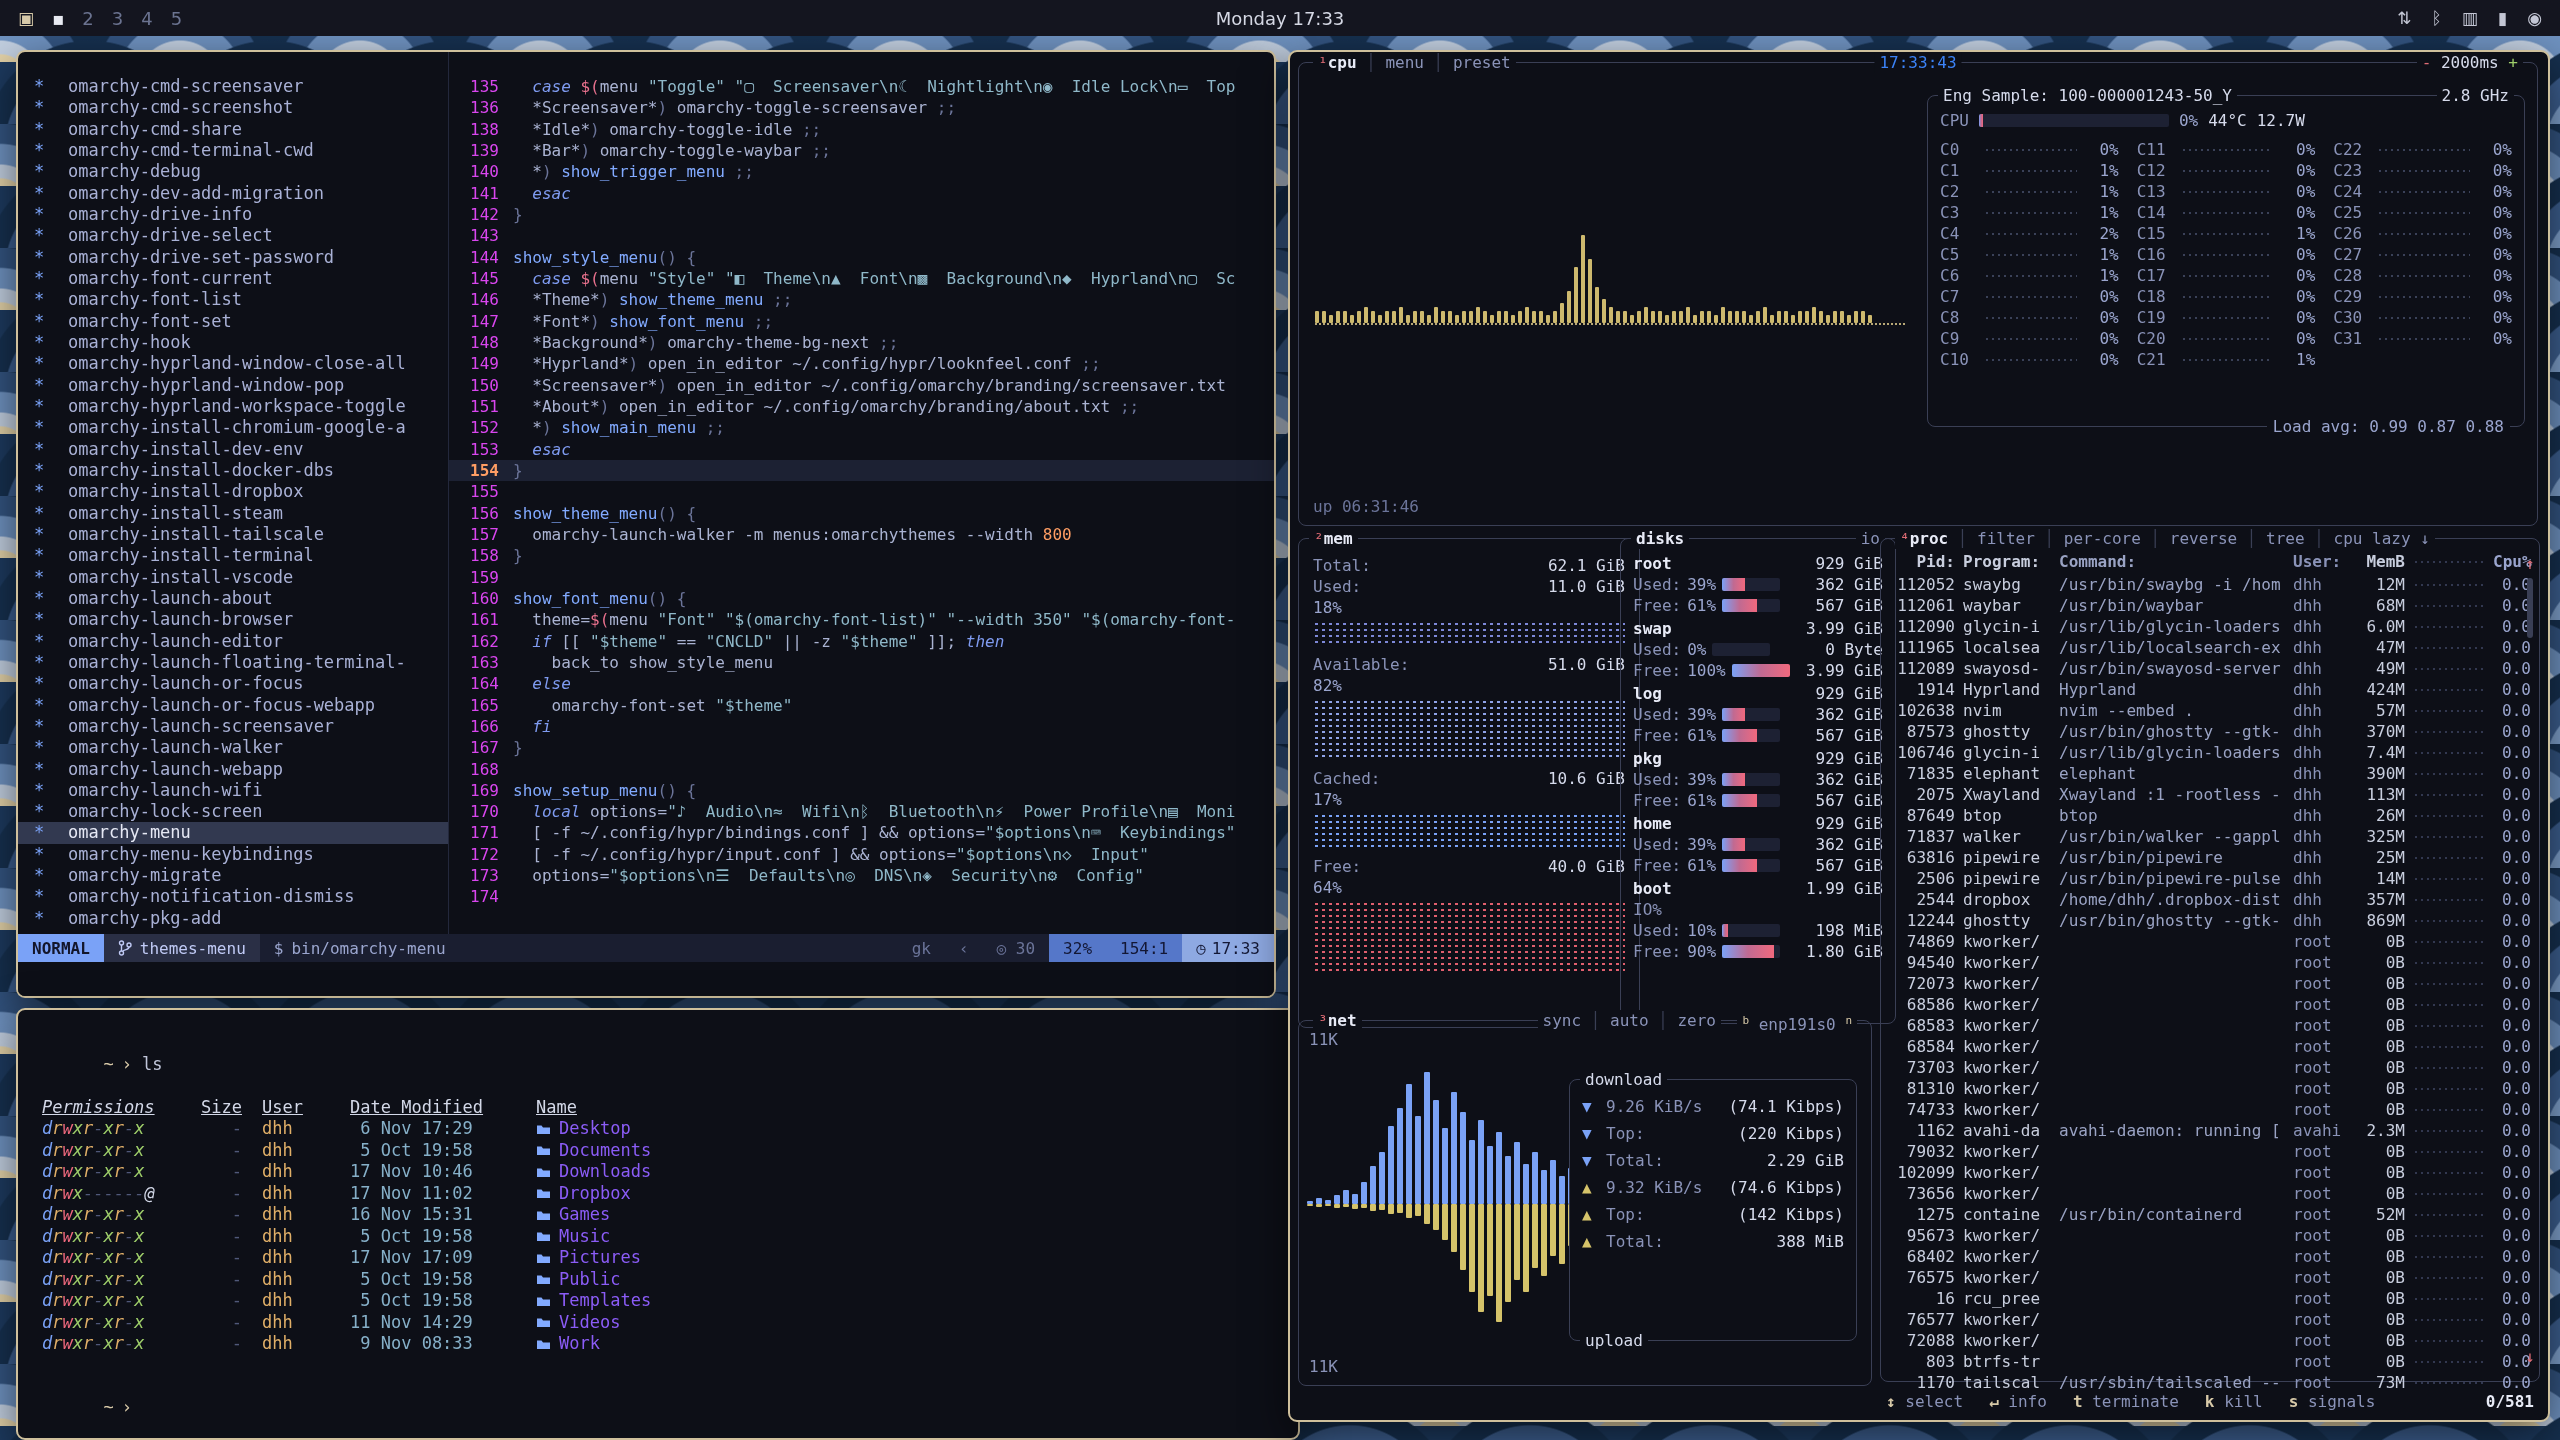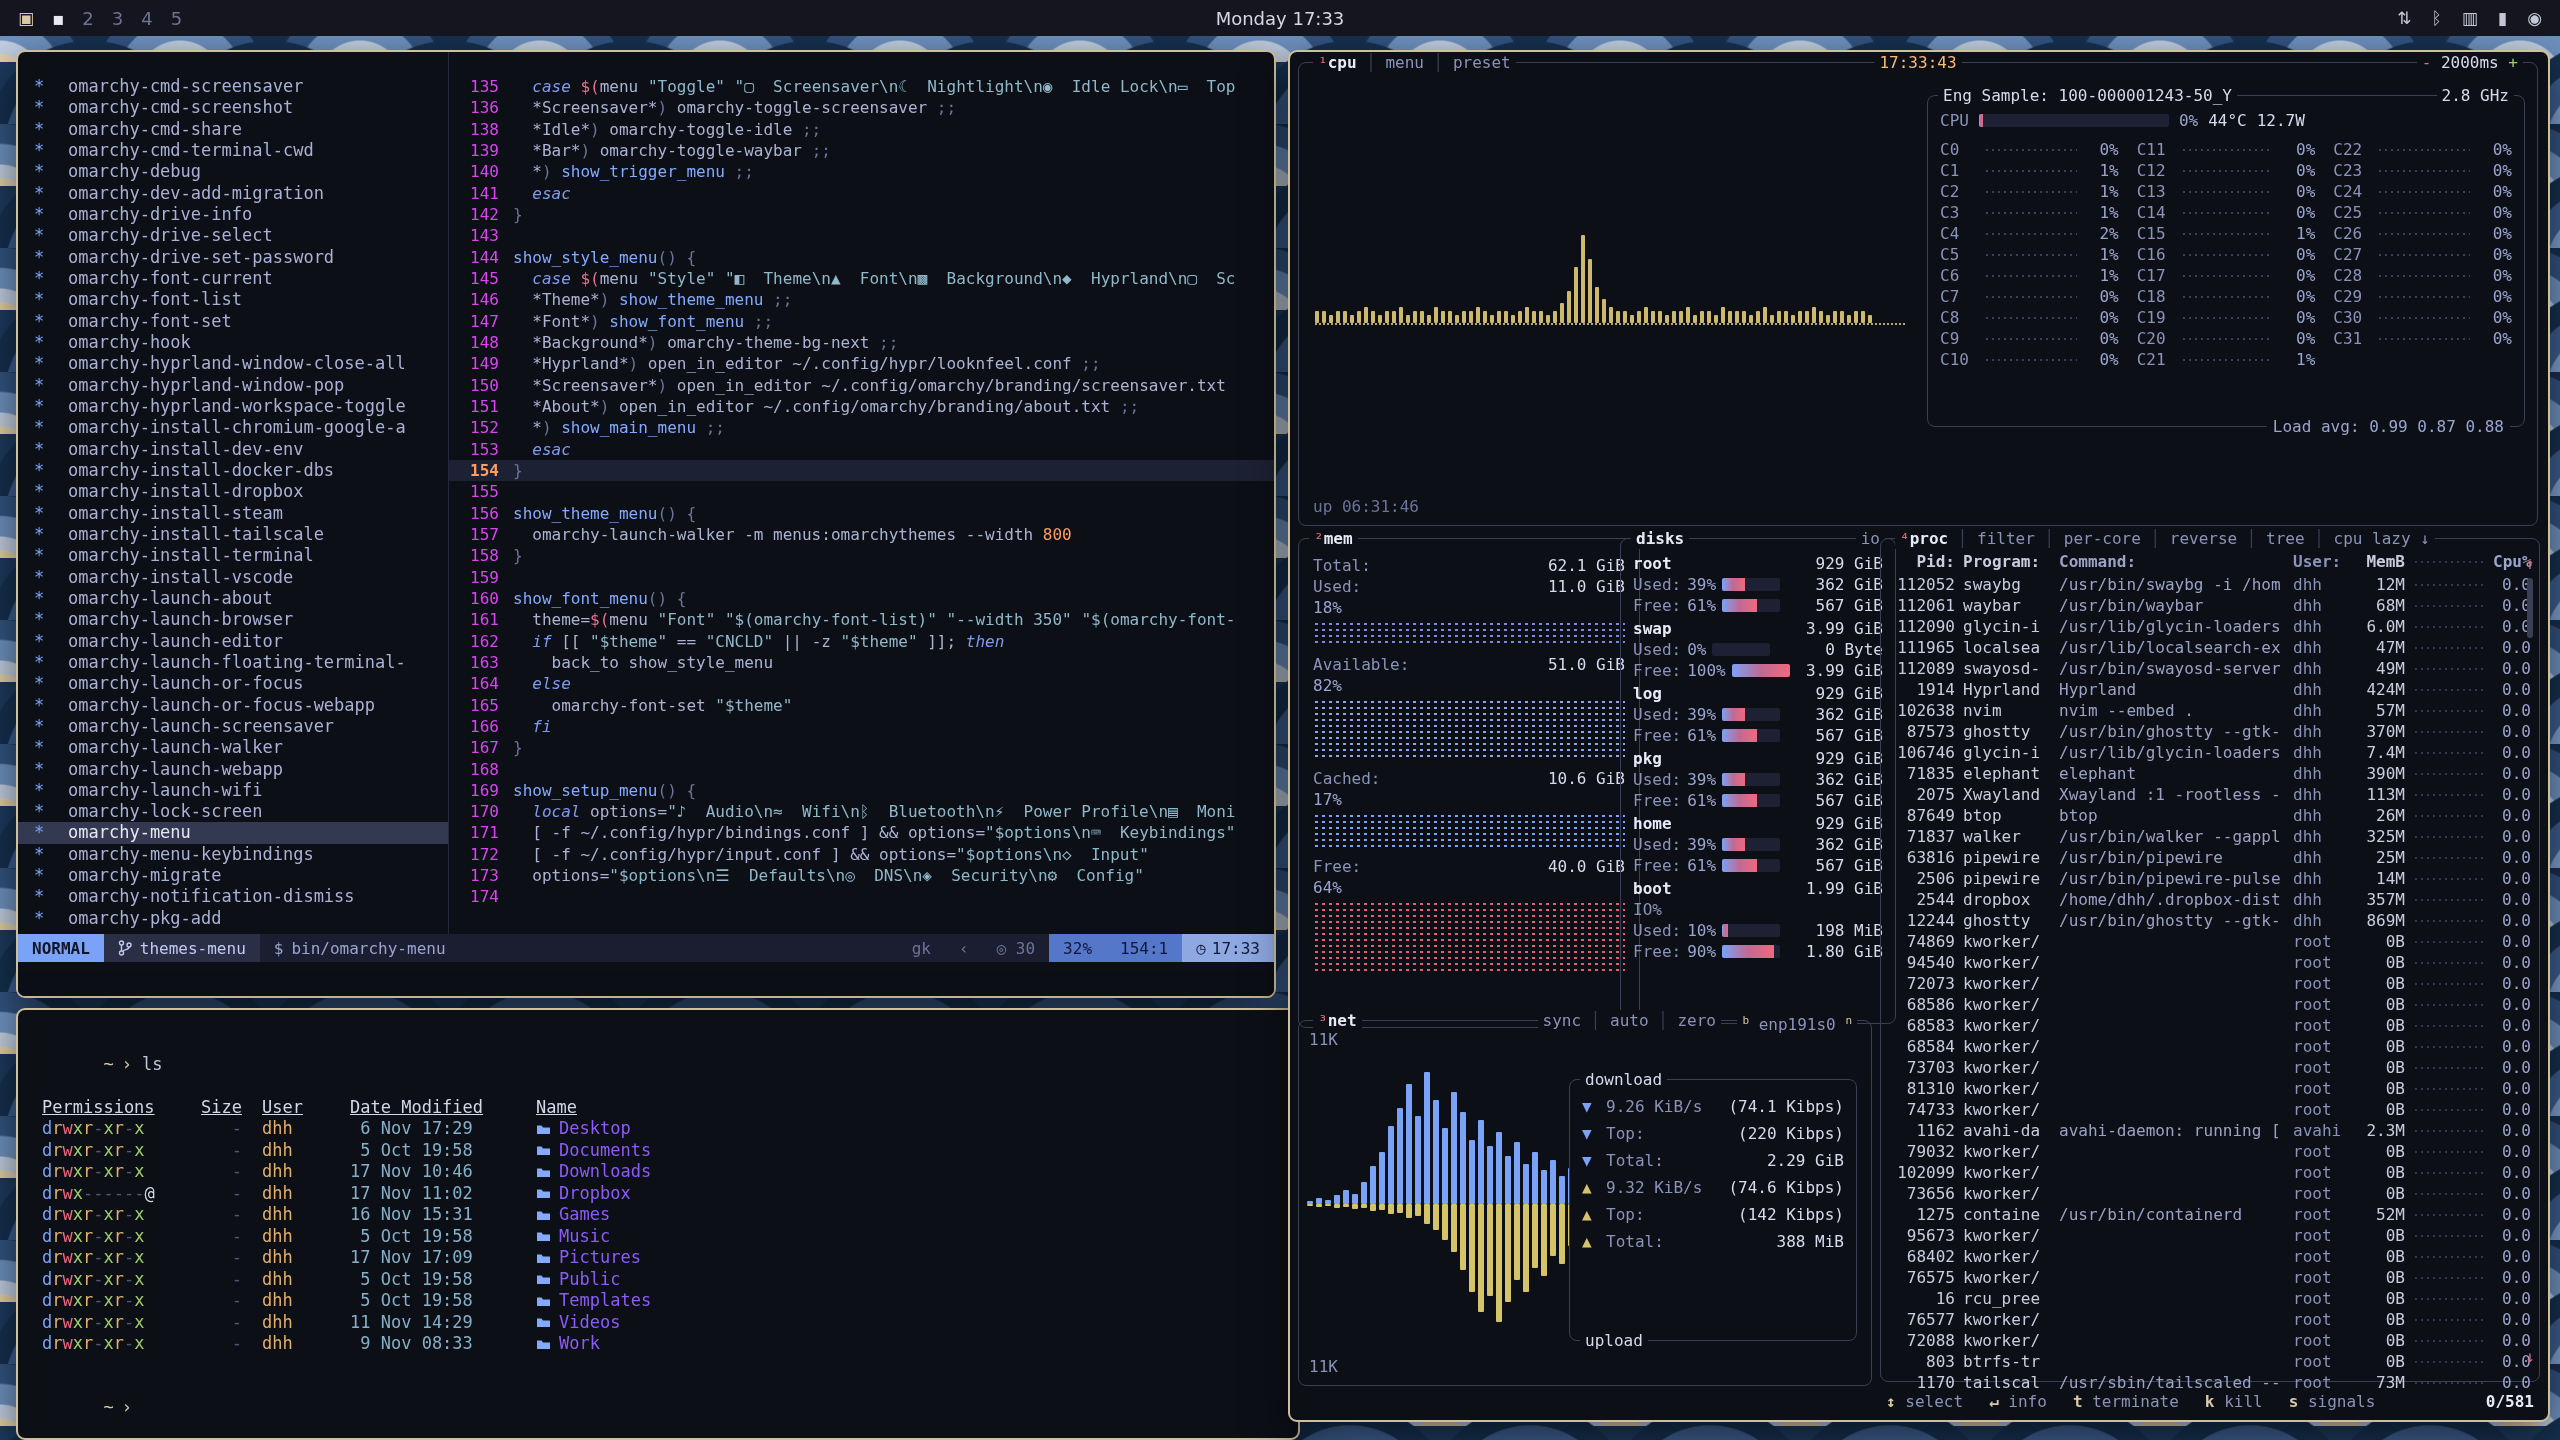--- a/index.html
+++ b/index.html
@@ -53,21 +53,21 @@
   .seg.time{background:#8ea9e2;color:#131734;gap:6px;}
   .sl-spacer{flex:1;}
   .cmdline{height:34px;flex:none;background:#0d0f17;border-radius:0 0 7px 7px;}
   
   .term{left:16px;top:1008px;width:1256px;height:406px;padding:22px 0 0 24px;font-size:17px;line-height:21.5px;color:#c0c6da;overflow:hidden;}
   .tline{white-space:pre;}
   .p-dir{color:#d7c9a8;}
   .p-char{color:#d7c9a8;padding:0 10px 0 8px;}
   .t-cmd{color:#c0c6da;}
   .lsrow,.ls-header{display:flex;white-space:pre;}
-  .c-perm{width:146px;}
+  .c-perm{width:146px;font-style:italic;}
   .c-size{width:54px;text-align:right;}
   .c-user{width:66px;padding-left:20px;}
   .c-date{width:186px;padding-left:22px;}
   .c-name{flex:1;display:flex;align-items:center;gap:8px;}
   .ls-header span{color:#d3d8e8;text-decoration:underline;}
   .ls-header .c-name{display:block;}
   .pc-d{color:#7aa2f7;} .pc-r{color:#e0af68;} .pc-w{color:#f0697e;} .pc-x{color:#9ece6a;}
   .pc-dash{color:#50587a;} .pc-at{color:#d3d8e8;}
   .v-size{color:#50587a;}
   .v-user{color:#e0af68;}
@@ -78,21 +78,21 @@
   .btop{left:1288px;top:50px;width:1258px;height:1368px;font-size:16px;line-height:21px;color:#c8cede;}
   .btop-inner{position:absolute;inset:0;}
   .bbox{position:absolute;border:1px solid #3a3f55;border-radius:8px;}
   .btit{position:absolute;top:-11px;background:#0d0f17;padding:0 5px;white-space:pre;color:#8a93b8;text-align:right;}
   .btit b{color:#e8ebf7;}
   .btit .supn{color:#e06c75;}
   .btit .tabsep{color:#3a3f55;}
   .lbl{color:#8a93b8;} .val{color:#d6dbec;} .pct{color:#9aa5ce;}
   
   .cpu-box{left:8px;top:10px;width:1238px;height:462px;}
-  .cpu-time{left:50%;transform:translateX(-50%);color:#fdba74;}
+  .cpu-time{left:50%;transform:translateX(-50%);color:#3b82f6;}
   .cpu-int{right:14px;color:#d6dbec;}
   .cpu-int .min{color:#e06c75;} .cpu-int .plus{color:#9ece6a;}
   .cpu-graph{position:absolute;left:16px;top:60px;width:590px;height:200px;display:flex;align-items:flex-end;gap:3px;
     border-bottom:2px dotted #b7a876;}
   .cgbar{width:4px;background:#cdb96e;border-radius:1px;flex:none;}
   .uptime{position:absolute;left:14px;bottom:8px;color:#6b7499;}
   .corepanel{position:absolute;left:628px;right:12px;top:32px;height:310px;border:1px solid #3a3f55;border-radius:8px;padding:14px 12px 6px;}
   .cp-model{position:absolute;top:-11px;left:10px;background:#0d0f17;padding:0 5px;color:#d6dbec;}
   .cp-freq{position:absolute;top:-11px;right:10px;background:#0d0f17;padding:0 5px;color:#d6dbec;}
   .cpurow{display:flex;align-items:center;gap:10px;margin-bottom:8px;white-space:pre;}

